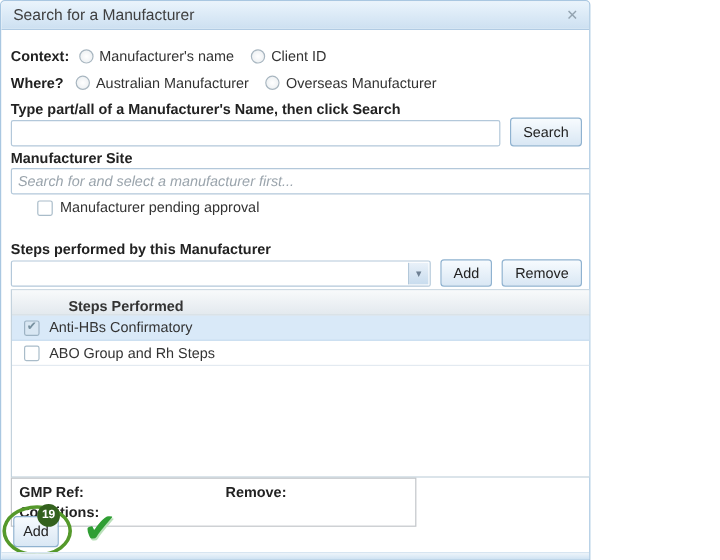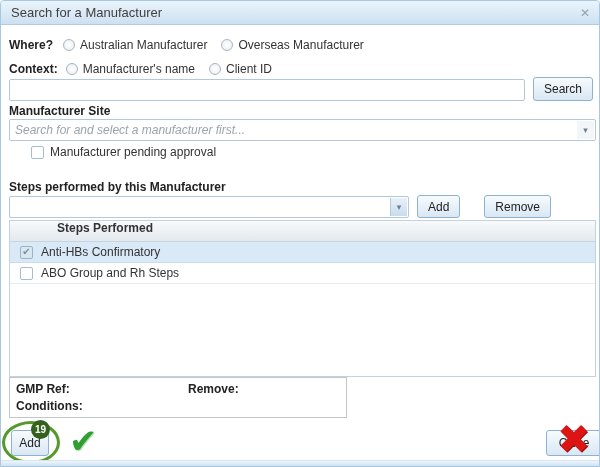--- a/index.html
+++ b/index.html
@@ -1,17 +1,17 @@
 <!DOCTYPE html>
 <html><head>
 <meta charset="utf-8">
 <style>
   * { box-sizing: border-box; margin: 0; padding: 0; }
   html,body { width:600px; height:467px; font-family:"Liberation Sans","DejaVu Sans",sans-serif; background:#fff; }
-  .dialog{ position:absolute; left:0; top:0; width:600px; height:467px; background:#fff;
+  .dialog{ position:absolute; left:0; top:0; width:492px; height:467px; background:#fff;
            border:1px solid #a9c7e1; border-radius:4px 4px 0 0; overflow:hidden; }
   .titlebar{ position:relative; height:24px; background:linear-gradient(#eaf4fc,#cde0f1);
              border-bottom:1px solid #b1cbe3; border-radius:3px 3px 0 0;
              font-size:13px; color:#3f3f3f; line-height:24px; padding-left:10px; }
   .title-close{ position:absolute; right:9px; top:0; line-height:24px; color:#93a3b0;
                 font-size:12px; font-weight:bold; cursor:pointer; }
   .body{ padding:6px 6px 0 8px; font-size:12px; color:#333; }
   .frow{ display:flex; align-items:center; }
   .blbl{ font-weight:bold; color:#222; }
   .radio{ width:12px; height:12px; border:1px solid #a8b6c0; border-radius:50%;
@@ -40,24 +40,24 @@
   .cb{ width:13px; height:13px; border:1px solid #a9bcc9; border-radius:2px; background:#fff;
        display:inline-flex; align-items:center; justify-content:center; flex:none; }
   .cb .cb-glyph{ font-size:10px; color:#77909f; line-height:1; }
   .cb.checked{ background:#d9e7f3; border-color:#9db3c4; }
   .row-pending{ margin-top:3px; height:16px;padding-left:22px; }
   .row-pending .cb{ margin-right:6px; }
   .lbl-steps{ margin-top:20px; height:14px; }
   .row-steps{ margin-top:1px; height:23px; align-items:flex-start; }
   .dd-steps{ width:400px; }
   .btn-add-top{ margin-left:8px; height:23px; }
-  .btn-remove{ margin-left:24px; height:23px; }
+  .btn-remove{ margin-left:8px; height:23px; }
   .steps-table{ margin-top:2px; width:587px; height:157px; border:1px solid #c3d2dd; background:#fff; }
   .t-head{ height:21px; background:linear-gradient(#f8fafb,#e3e9ee); border-bottom:1px solid #c8d4dd;
-           display:flex; align-items:flex-start; font-weight:bold; color:#333; }
+           display:flex; align-items:flex-end; font-weight:bold; color:#333; }
   .t-head .t-spacer{ width:47px; }
   .t-row{ height:21px; display:flex; align-items:center; border-bottom:1px solid #e3eaf1; padding-left:10px; }
   .t-row.selected{ background:#d9e9f8; border-bottom:1px solid #c9ddef; }
   .t-row .t-label{ margin-left:8px; color:#333; }
   .details-box{ margin-top:0; width:338px; border:1px solid #c2c6ca; padding:2px 6px 3px 6px; }
   .details-box .dline{ height:17px; display:flex; align-items:center; }
   .gmp-lbl{ display:inline-block; width:172px; }
   .btn-footer-add{ position:absolute; left:10px; top:429px; width:38px; height:26px; padding:0; }
   .btn-footer-close{ position:absolute; left:545px; top:429px; width:56px; height:26px; padding:0; }
   .annot-ellipse{ position:absolute; left:1px; top:420px; width:58px; height:43px;
@@ -77,44 +77,45 @@
 
 <div class="dialog">
 
   <div class="titlebar">
     <span>Search for a Manufacturer</span>
     <span class="title-close">✕</span>
   </div>
 
   <div class="body">
 
+    <div class="frow row-context">
+      <span class="blbl">Context:</span>
+      <span class="opt">
+        <span class="radio"></span>
+        <span>Manufacturer's name</span>
+      </span>
+      <span class="opt">
+        <span class="radio"></span>
+        <span>Client ID</span>
+      </span>
+    </div>
+
     <div class="frow row-where">
       <span class="blbl">Where?</span>
       <span class="opt">
         <span class="radio"></span>
         <span>Australian Manufacturer</span>
       </span>
       <span class="opt">
         <span class="radio"></span>
         <span>Overseas Manufacturer</span>
       </span>
     </div>
 
-    <div class="frow row-context">
-      <span class="blbl">Context:</span>
-      <span class="opt">
-        <span class="radio"></span>
-        <span>Manufacturer's name</span>
-      </span>
-      <span class="opt">
-        <span class="radio"></span>
-        <span>Client ID</span>
-      </span>
-    </div>
-
+    <div class="blbl lbl-type">Type part/all of a Manufacturer's Name, then click Search</div>
 
     <div class="frow row-search">
       <input class="text-input" type="text" value="" style="">
       <button class="btn btn-search">Search</button>
     </div>
 
     <div class="blbl lbl-site">Manufacturer Site</div>
 
     <div class="dropdown dd-site">
       <span class="dd-placeholder">Search for and select a manufacturer first...</span>

